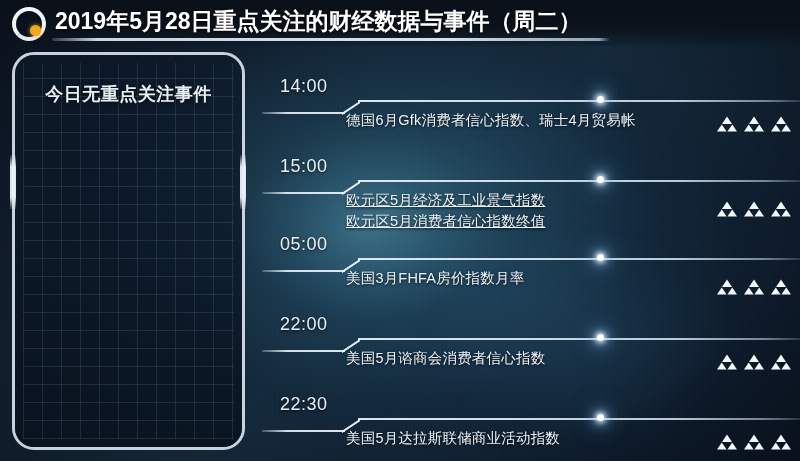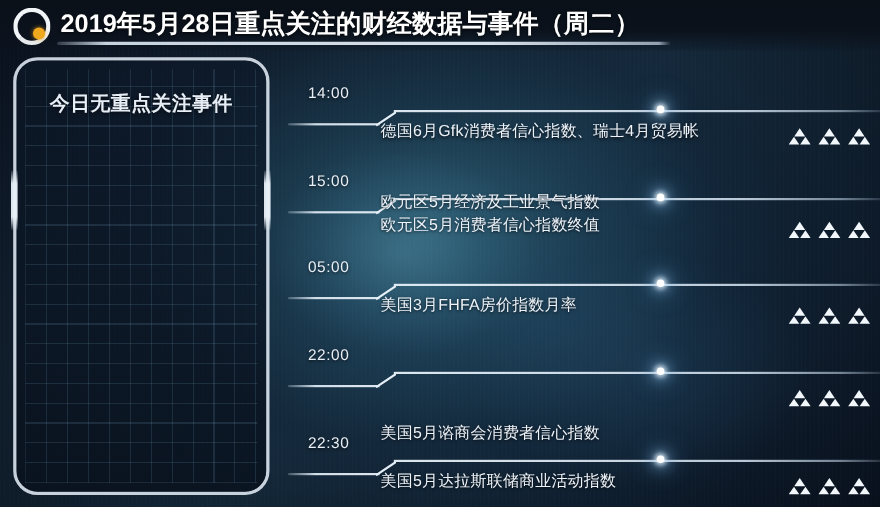--- a/index.html
+++ b/index.html
@@ -122,21 +122,21 @@
   .timeline {
     position: absolute; left: 262px; top: 46px;
     width: 538px; height: 415px;
     z-index: 15;
   }
   .tl-row { position: absolute; left: 0; width: 538px; }
 
   .tl-time {
     position: absolute;
     color: #e9eff6;
-    font-size: 14px;
+    font-size: 18px;
     letter-spacing: 0.5px;
     text-shadow: 0 1px 3px rgba(0,0,0,0.7);
     white-space: nowrap;
   }
   .tl-line-wrap { position: absolute; left: 0; width: 538px; height: 22px; }
   .tl-line-low {
     position: absolute; left: 0; top: 14px;
     width: 83px; height: 2px;
     background: linear-gradient(90deg, rgba(210,225,240,0.25) 0%, rgba(225,236,246,0.92) 30%, rgba(230,240,248,0.95) 100%);
   }
@@ -259,21 +259,21 @@
       <div class="tl-row" style="top: 110px;">
         <div class="tl-time" style="left: 18px; top: 0px;">15:00</div>
         <div class="tl-line-wrap" style="top: 22px;">
           <div class="tl-line-low"></div>
           <div class="tl-line-diag"><svg width="18" height="14" viewBox="0 0 18 14">
               <line x1="0" y1="13" x2="18" y2="1" stroke="#e6f0f8" stroke-width="2" stroke-linecap="round"></line>
             </svg></div>
           <div class="tl-line-high"></div>
           <div class="tl-dot" style="left: 335px;"></div>
         </div>
-        <div class="tl-event" style="left: 84px; top: 18px;">
+        <div class="tl-event" style="left: 84px; top: 34px; text-decoration: underline;">
           <div>欧元区5月经济及工业景气指数</div>
           <div>欧元区5月消费者信心指数终值</div>
         </div>
         <div class="tl-rating" style="left: 455px; top: 45px;">
           <span>
             <svg class="tri-icon" viewBox="0 0 20 16">
               <polygon points="10,0.6 15.0,8.0 5.0,8.0" fill="#f2f7fb"></polygon>
               <polygon points="4.8,8.4 9.6,15.4 0,15.4" fill="#f2f7fb"></polygon>
               <polygon points="15.2,8.4 20,15.4 10.4,15.4" fill="#f2f7fb"></polygon>
             </svg>
@@ -334,21 +334,21 @@
       <div class="tl-row" style="top: 268px;">
         <div class="tl-time" style="left: 18px; top: 0px;">22:00</div>
         <div class="tl-line-wrap" style="top: 22px;">
           <div class="tl-line-low"></div>
           <div class="tl-line-diag"><svg width="18" height="14" viewBox="0 0 18 14">
               <line x1="0" y1="13" x2="18" y2="1" stroke="#e6f0f8" stroke-width="2" stroke-linecap="round"></line>
             </svg></div>
           <div class="tl-line-high"></div>
           <div class="tl-dot" style="left: 335px;"></div>
         </div>
-        <div class="tl-event" style="left: 84px; top: 34px; margin-top: 36px;">
+        <div class="tl-event" style="left: 84px; top: 34px;">
           <div>美国5月谘商会消费者信心指数</div>
         </div>
         <div class="tl-rating" style="left: 455px; top: 40px;">
           <span>
             <svg class="tri-icon" viewBox="0 0 20 16">
               <polygon points="10,0.6 15.0,8.0 5.0,8.0" fill="#f2f7fb"></polygon>
               <polygon points="4.8,8.4 9.6,15.4 0,15.4" fill="#f2f7fb"></polygon>
               <polygon points="15.2,8.4 20,15.4 10.4,15.4" fill="#f2f7fb"></polygon>
             </svg>
           </span>

